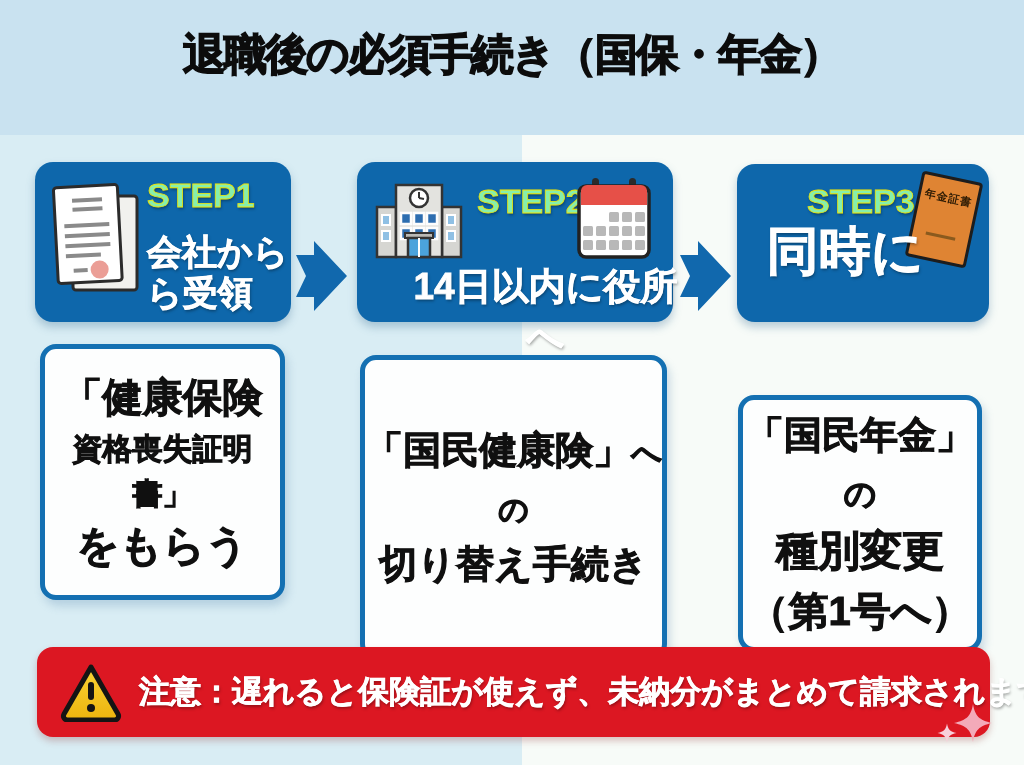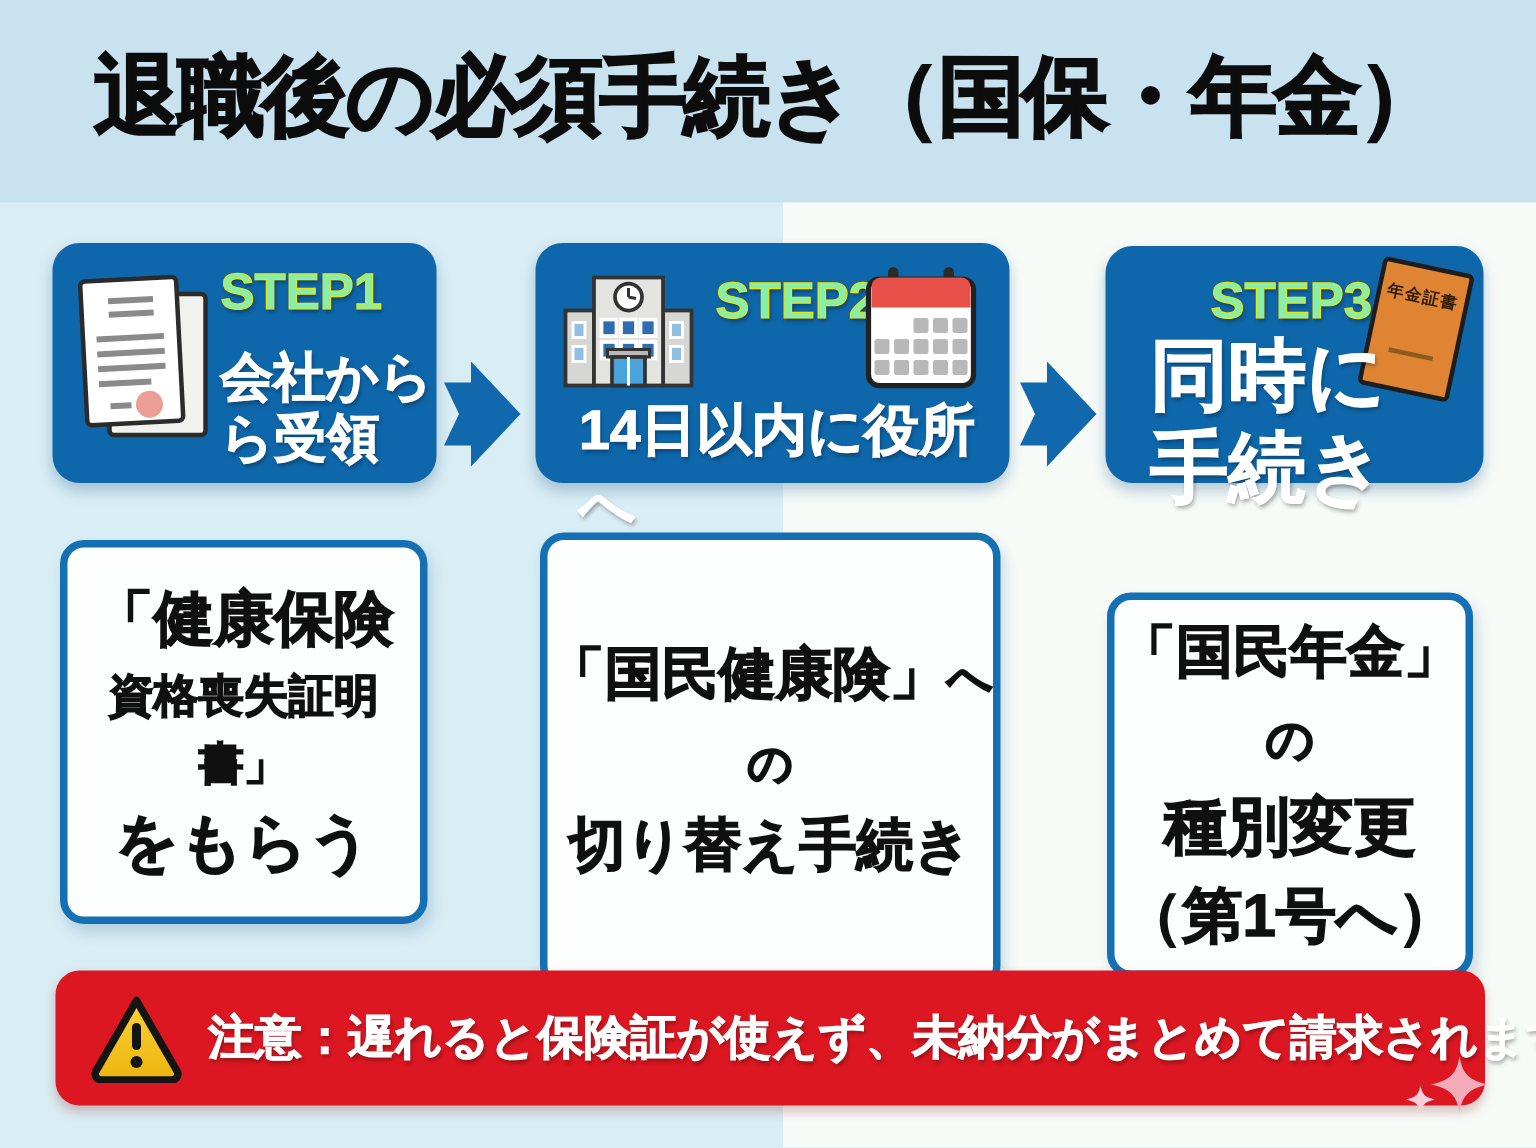--- a/index.html
+++ b/index.html
@@ -7,21 +7,21 @@
   body {
     position:relative; overflow:hidden;
     background:#d9edf4;
     font-family:"Liberation Sans","DejaVu Sans",sans-serif;
   }
   .bg-right { position:absolute; left:522px; top:135px; width:502px; height:630px; background:#f7fbf8; }
   .bg-top   { position:absolute; left:0; top:0; width:1024px; height:135px; background:#c9e2f0; }
 
   .title {
     position:absolute; left:0; top:26px; width:1024px; text-align:center;
-    font-size:58px; font-weight:900; color:#0c0c0c; letter-spacing:-2px;
+    font-size:43px; font-weight:900; color:#0c0c0c; letter-spacing:-2px;
     -webkit-text-stroke:1.5px #0c0c0c;
   }
 
   .step-box {
     position:absolute; background:#0e67ab; border-radius:18px;
     box-shadow:0 5px 9px rgba(80,125,160,.38);
   }
   #step1 { left:35px;  top:162px; width:256px; height:160px; }
   #step2 { left:357px; top:162px; width:316px; height:160px; }
   #step3 { left:737px; top:164px; width:252px; height:158px; }
@@ -39,21 +39,21 @@
   .arrow { position:absolute; width:52px; height:76px; }
   #arrow1 { left:296px; top:238px; }
   #arrow2 { left:680px; top:238px; }
 
   .card {
     position:absolute; background:#fdfefe; border:5px solid #1470b2; border-radius:16px;
     box-shadow:3px 6px 9px rgba(110,150,185,.32);
     display:flex; flex-direction:column; align-items:center; justify-content:center;
     text-align:center; color:#101010; font-weight:900;
   }
-  #card1 { left:40px;  top:360px; width:245px; height:256px; }
+  #card1 { left:40px;  top:344px; width:245px; height:256px; }
   #card2 { left:360px; top:355px; width:307px; height:305px; }
   #card3 { left:738px; top:355px; width:244px; height:257px;margin-top:40px; }
   .card div { -webkit-text-stroke:1px #101010; }
   .t40 { font-size:40px; line-height:1.45; }
   .t42 { font-size:42px; line-height:1.45; }
   .t38 { font-size:38px; line-height:1.5; }
   .t32 { font-size:32px; }
   .t30 { font-size:30px; line-height:1.5; }
 
   .banner {
@@ -159,38 +159,37 @@
       <rect x="34" y="50" width="10" height="10" rx="1.5" fill="#b8b8b8"></rect>
       <rect x="47" y="50" width="10" height="10" rx="1.5" fill="#b8b8b8"></rect>
       <rect x="60" y="50" width="10" height="10" rx="1.5" fill="#b8b8b8"></rect>
       <rect x="8" y="64" width="10" height="10" rx="1.5" fill="#b8b8b8"></rect>
       <rect x="21" y="64" width="10" height="10" rx="1.5" fill="#b8b8b8"></rect>
       <rect x="34" y="64" width="10" height="10" rx="1.5" fill="#b8b8b8"></rect>
       <rect x="47" y="64" width="10" height="10" rx="1.5" fill="#b8b8b8"></rect>
       <rect x="60" y="64" width="10" height="10" rx="1.5" fill="#b8b8b8"></rect>
     </svg>
   </span>
-  <div class="step-text abs" style="left:0; top:100px; width:100%; text-align:left; font-size:37px;padding-left:29px;">14日以内に役所へ</div>
+  <div class="step-text abs" style="left:16px; top:100px; width:100%; text-align:center; font-size:37px;padding-left:29px;">14日以内に役所へ</div>
 </div>
 
 <span class="arrow" id="arrow2">
   <svg width="52" height="76" viewBox="0 0 52 76">
     <polygon points="0,17 18,17 18,3 51,38 18,73 18,59 0,59 10,38" fill="#1168ad"></polygon>
   </svg>
 </span>
 
 <div class="step-box" id="step3">
   <div class="step-label abs" style="left:70px; top:18px;">STEP3</div>
   <div class="booklet">
     <div class="booklet-title">年金証書</div>
     <div class="booklet-line"></div>
   </div>
   <div class="step-text abs" style="left:0; top:57px; width:86%; text-align:center; font-size:52px; line-height:1.18;">
     <div>同時に</div>
-    <div>手続き</div>
   </div>
 </div>
 
 <div class="card" id="card1">
   <div class="t40">「健康保険</div>
   <div class="t30">資格喪失証明書」</div>
   <div class="t42">をもらう</div>
 </div>
 
 <div class="card" id="card2">

